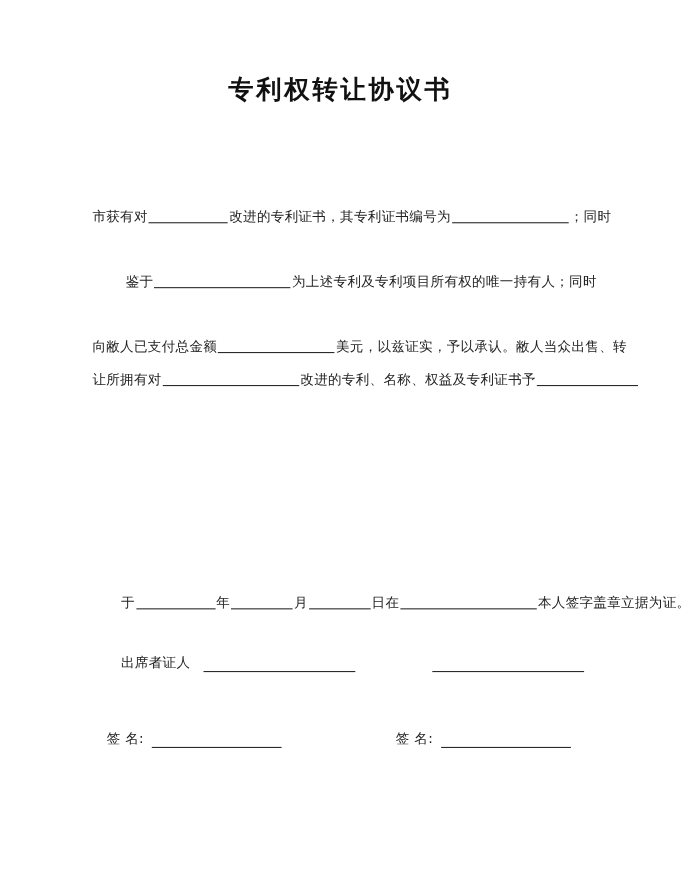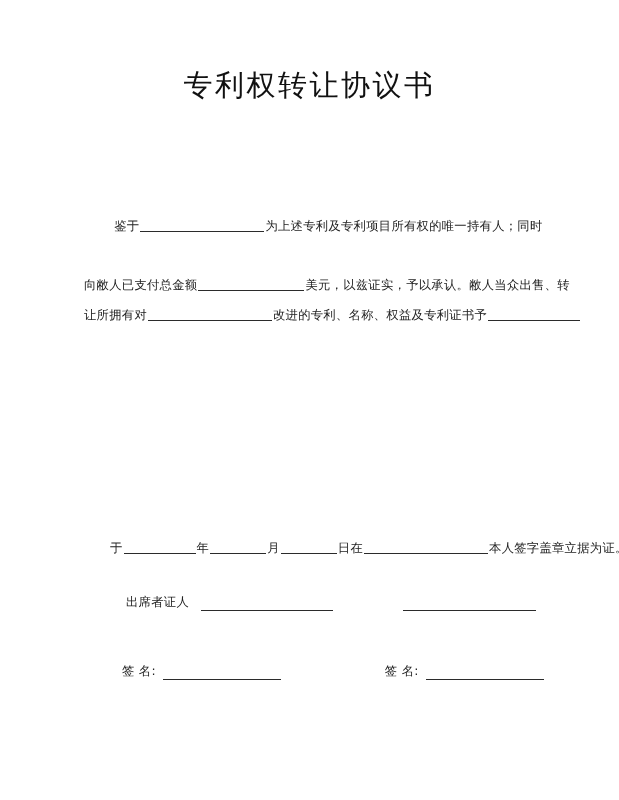--- a/index.html
+++ b/index.html
@@ -24,22 +24,22 @@
   }
 
   
   .doc-title {
     position: absolute;
     top: 66px;
     left: 0;
     width: 619px;
     text-align: center;
     font-family: "DejaVu Serif", "Liberation Serif", serif;
-    font-size: 29px;
-    font-weight: normal;
+    font-size: 23px;
+    font-weight: bold;
     letter-spacing: 2.5px;
     color: #111111;
   }
 
   
   .body-block {
     position: absolute;
     left: 84px;
     top: 182px;
     width: 452px;
@@ -93,32 +93,32 @@
     left: 84px;
     top: 594px;
     width: 452px;
     font-size: 12.3px;
     color: #222222;
     letter-spacing: 0.3px;
     white-space: nowrap;
     display: flex;
     align-items: flex-end;
   }
-  .witness-label { display: inline-block; margin-left: 42px; }
+  .witness-label { display: inline-block; margin-left: 26px; }
   .witness-rule {
     display: inline-block;
     border-bottom: 1px solid #2b2b2b;
     height: 12px;
   }
   .wr-1 { width: 138px; margin-left: 12px; }
   .wr-2 { width: 138px; margin-left: 70px; }
 
   .sign-row {
     position: absolute;
-    left: 96px;
+    left: 71px;
     top: 663px;
     width: 452px;
     font-size: 12.3px;
     color: #222222;
     letter-spacing: 0.3px;
     white-space: nowrap;
     display: flex;
     align-items: flex-end;
   }
   .sign-cell { display: flex; align-items: flex-end; }
@@ -136,20 +136,23 @@
 </head>
 <body>
 
 <div class="page">
 
   <div class="doc-title">专利权转让协议书</div>
 
   <div class="body-block">
 
     <div class="para gap-1">
+      <span class="line">
+        <span>市获有对</span><span class="blank b-lg"></span><span>改进的专利证书，其专利证书编号为</span><span class="blank b-2xl"></span><span>；同时</span>
+      </span>
     </div>
 
     <div class="para gap-2">
       <span class="line">
         <span class="indent"></span>
         <span>鉴于</span><span class="blank b-3xl"></span><span>为上述专利及专利项目所有权的唯一持有人；同时</span>
       </span>
     </div>
 
     <div class="para gap-3">

